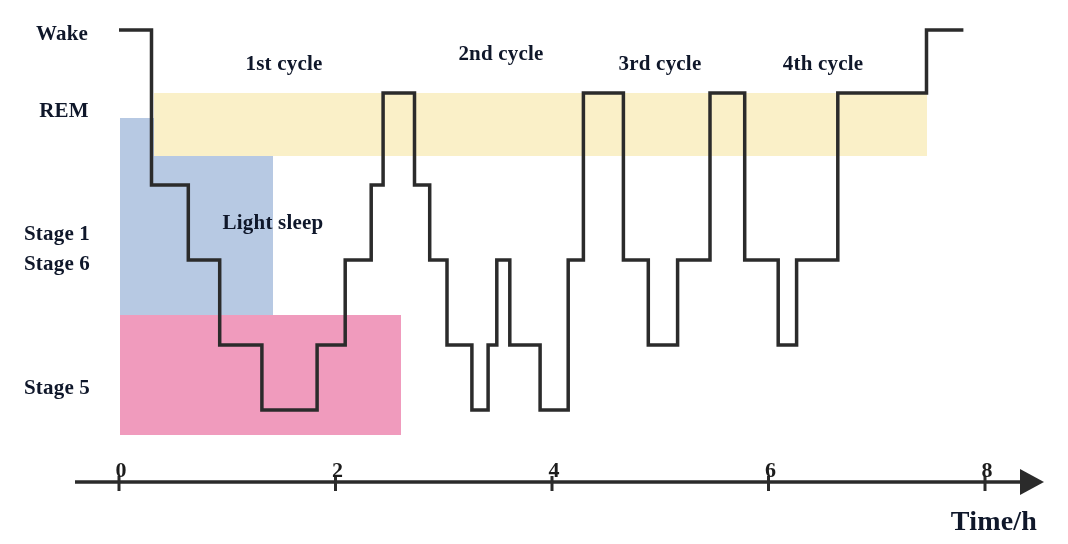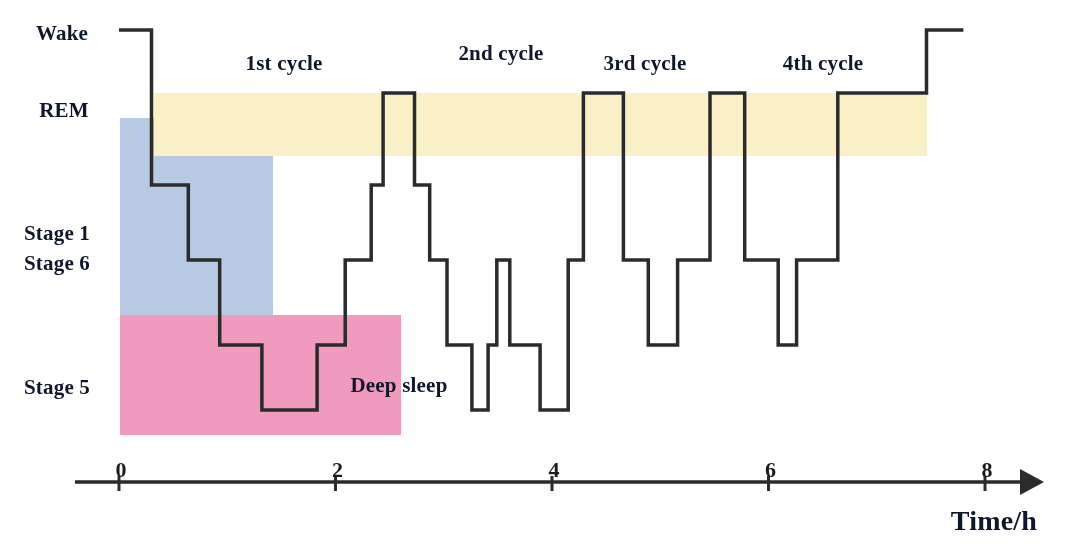--- a/index.html
+++ b/index.html
@@ -41,19 +41,19 @@
   </svg>
 
   <div class="lbl" style="left: 62px; top: 33px;">Wake</div>
   <div class="lbl" style="left: 64px; top: 110px; text-align: right;">REM</div>
   <div class="lbl" style="left: 57px; top: 188px; margin-top: 45px;">Stage 1</div>
   <div class="lbl" style="left: 57px; top: 263px;">Stage 6</div>
   <div class="lbl" style="left: 57px; top: 387px;">Stage 5</div>
 
   <div class="lbl" style="left: 284px; top: 63px; text-align: right;">1st cycle</div>
   <div class="lbl" style="left: 501px; top: 53px;">2nd cycle</div>
-  <div class="lbl" style="left: 645px; top: 63px;">3rd cycle</div>
+  <div class="lbl" style="left: 660px; top: 63px;">3rd cycle</div>
   <div class="lbl" style="left: 823px; top: 63px;">4th cycle</div>
 
-  <div class="lbl" style="left: 399px; top: 385px;">Deep sleep</div>
+  <div class="lbl" style="left: 273px; top: 222px;">Light sleep</div>
 
   <div class="lbl lbl-axis-title" style="left: 994px; top: 521px;">Time/h</div>
 </div>
 
 </body></html>

